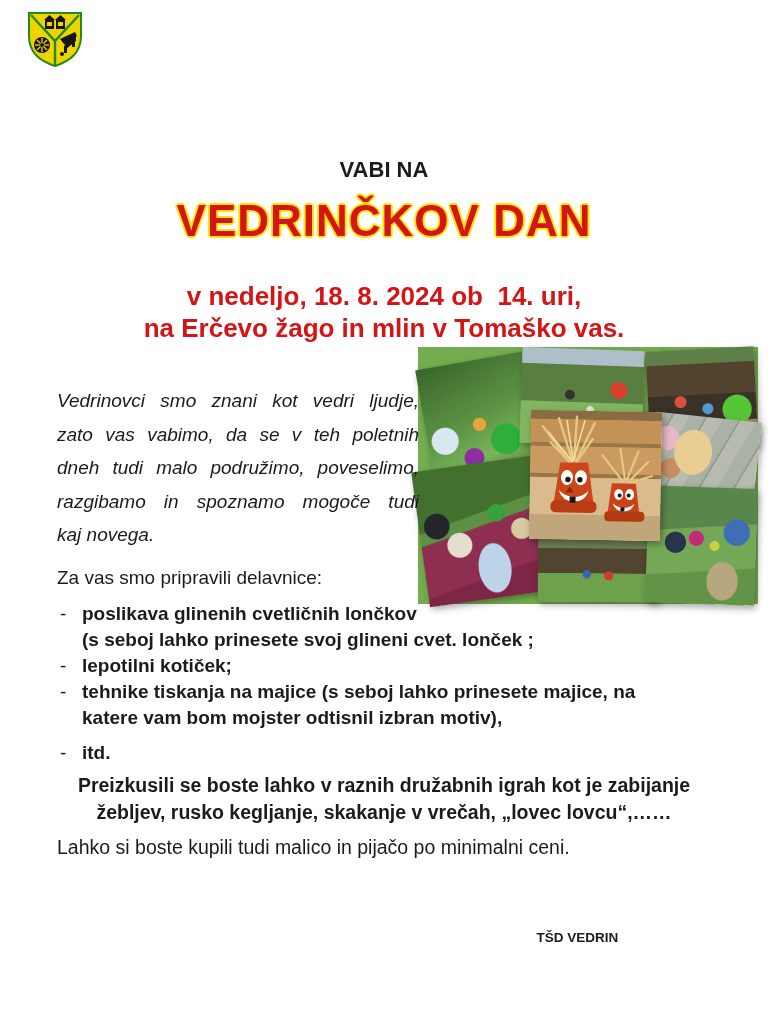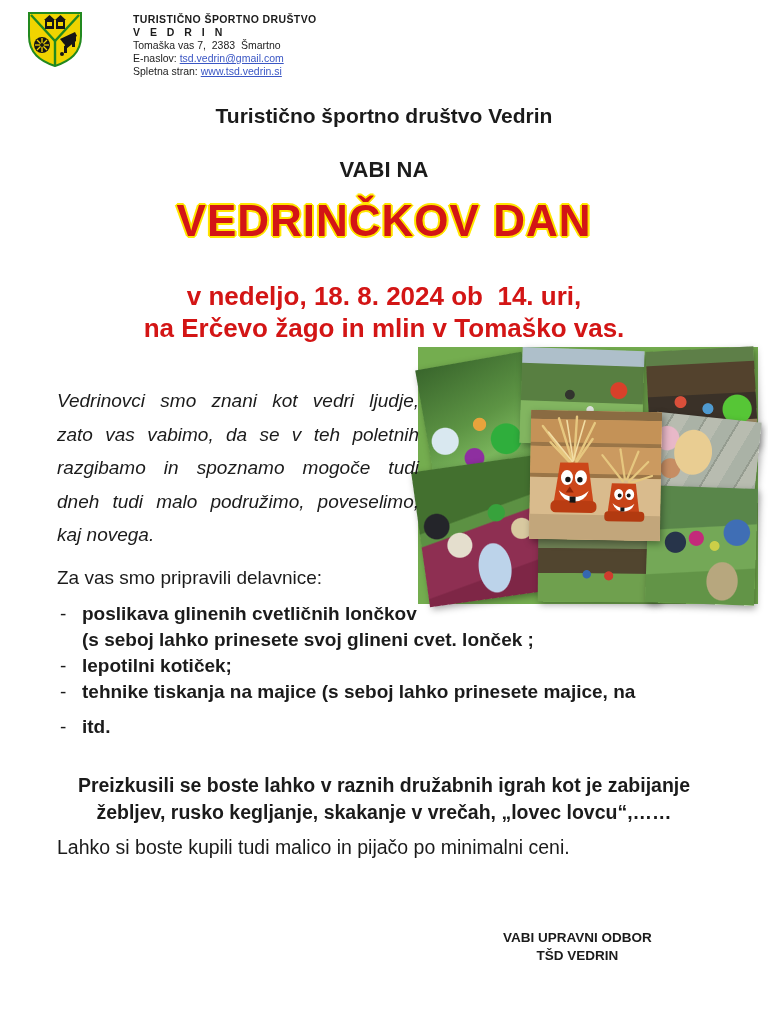--- a/index.html
+++ b/index.html
@@ -134,29 +134,21 @@
       <g fill="#161616">
         <polygon points="34,31 49,24 51,28 38,36"></polygon>
         <polygon points="38,35 50,27 50,33 40,41"></polygon>
         <rect x="38" y="38" width="3" height="7"></rect>
         <rect x="46" y="32" width="3" height="7"></rect>
         <circle cx="36" cy="46" r="2"></circle>
       </g>
     </svg>
   </div>
 
-  <div class="abs org-block">
-    <div class="org-name">TURISTIČNO ŠPORTNO DRUŠTVO</div>
-    <div class="org-name2">V E D R I N</div>
-    <div class="pw">Tomaška vas 7,  2383  Šmartno</div>
-    <div><span class="pw">E-naslov: </span><span class="org-link">tsd.vedrin@gmail.com</span></div>
-    <div><span class="pw">Spletna stran: </span><span class="org-link">www.tsd.vedrin.si</span></div>
-  </div>
-
-  <div class="abs h-org">Turistično športno društvo Vedrin</div>
+
   <div class="abs h-event">VEDRINČKOV DAN</div>
   <div class="abs h-vabi">VABI NA</div>
   <div class="abs h-date1 pw">v nedeljo, 18. 8. 2024 ob  14. uri,</div>
   <div class="abs h-date2">na Erčevo žago in mlin v Tomaško vas.</div>
 
   <div class="abs collage">
     <div class="photo ph-facepaint"></div>
     <div class="photo ph-playground"></div>
     <div class="photo ph-shelter"></div>
     <div class="photo ph-strawhands"></div>
@@ -210,52 +202,52 @@
         <circle cx="99" cy="84" r="2" fill="#151515"></circle>
         <path d="M83,92 q11,9 22,0 q-3,8 -11,8 q-8,0 -11,-8" fill="#ffffff"></path>
         <rect x="91" y="96" width="4" height="4" fill="#151515"></rect>
       </svg>
     </div>
   </div>
 
   <div class="abs intro">
     <div class="intro-line">Vedrinovci smo znani kot vedri ljudje,</div>
     <div class="intro-line">zato vas vabimo, da se v teh poletnih</div>
+    <div class="intro-line">dneh tudi malo podružimo, poveselimo,</div>
     <div class="intro-line">razgibamo in spoznamo mogoče tudi</div>
-    <div class="intro-line">dneh tudi malo podružimo, poveselimo,</div>
     <div class="intro-line last">kaj novega.</div>
   </div>
 
   <div class="abs w-heading">Za vas smo pripravili delavnice:</div>
 
   <div class="abs w-list">
     <div class="w-item">
       <span class="marker">-</span>
       <div>poslikava glinenih cvetličnih lončkov</div>
       <div>(s seboj lahko prinesete svoj glineni cvet. lonček ;</div>
     </div>
     <div class="w-item">
       <span class="marker">-</span>
       <div>lepotilni kotiček;</div>
     </div>
     <div class="w-item">
       <span class="marker">-</span>
       <div>tehnike tiskanja na majice (s seboj lahko prinesete majice, na</div>
+      <div>katere vam bom mojster odtisnil izbran motiv),</div>
     </div>
     <div class="w-item gap">
       <span class="marker">-</span>
       <div>itd.</div>
     </div>
   </div>
 
   <div class="abs games">
     <div>Preizkusili se boste lahko v raznih družabnih igrah kot je zabijanje</div>
     <div>žebljev, rusko kegljanje, skakanje v vrečah, „lovec lovcu“,……</div>
   </div>
 
   <div class="abs note1">Lahko si boste kupili tudi malico in pijačo po minimalni ceni.</div>
 
   <div class="abs footer">
-    <div>VABI UPRAVNI ODBOR</div>
     <div>TŠD VEDRIN</div>
   </div>
 
 </div>
 
 </body></html>

